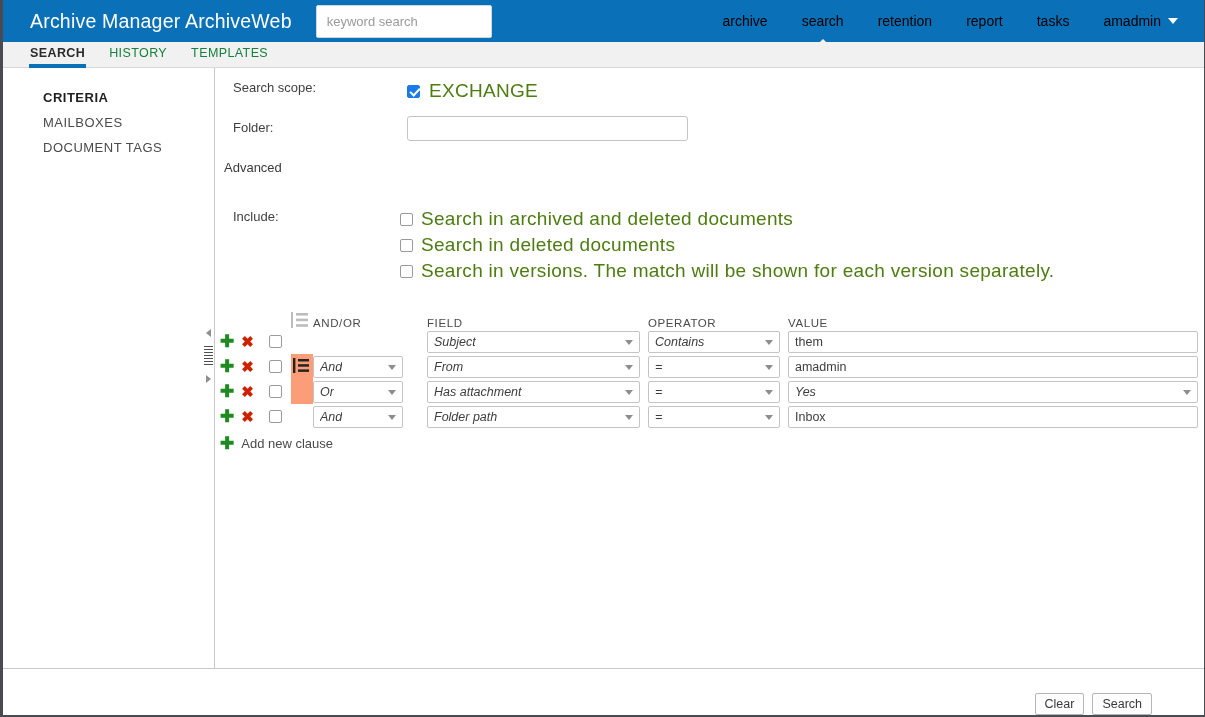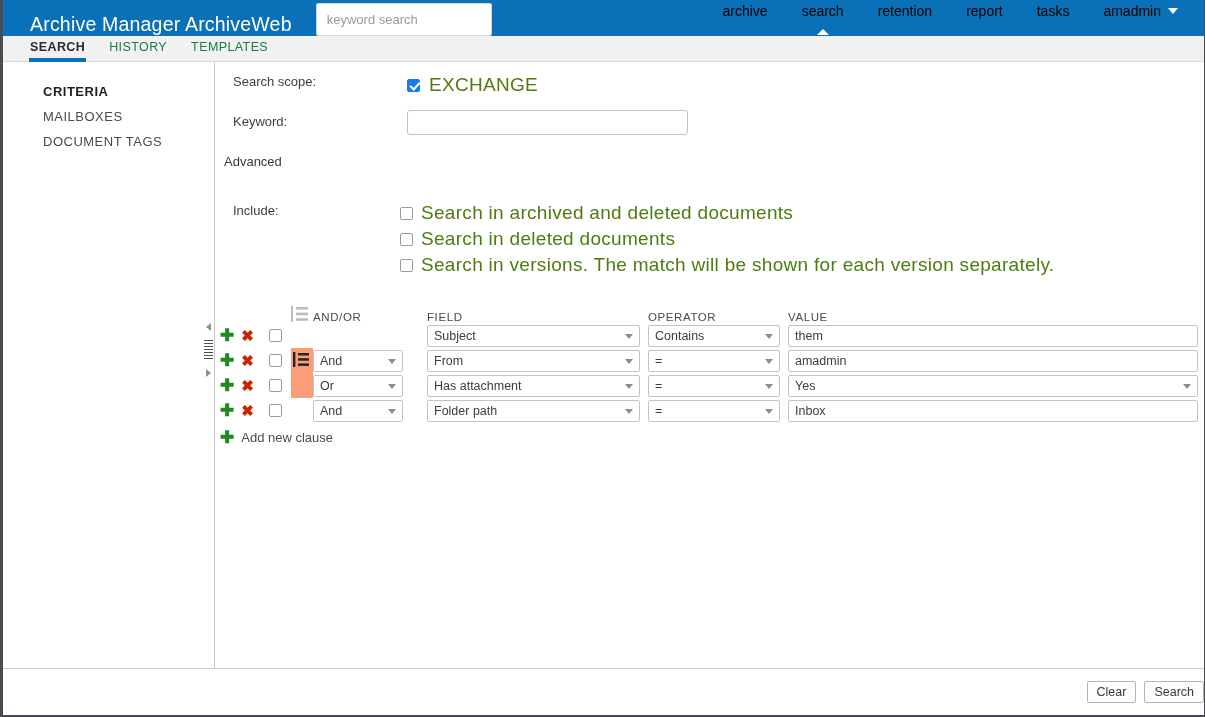--- a/index.html
+++ b/index.html
@@ -19,24 +19,24 @@
     background: #ffffff;
     border-left: 3px solid #4a4a52;
     border-right: 1px solid #4a4a52;
     border-bottom: 2px solid #4a4a52;
     overflow: hidden;
   }
 
   
   .topbar {
     position: relative;
-    height: 36px;
+    height: 42px;
     background: #0a70b7;
     display: flex;
-    align-items: flex-end;
+    align-items: center;
     padding: 0 0 0 27px;
   }
   .brand {
     color: #ffffff;
     font-size: 19.5px;
     font-weight: 400;
     letter-spacing: .2px;
     white-space: nowrap;
   }
   .kw-search {
@@ -327,21 +327,21 @@
   .ctl.sel::after {
     content: "";
     position: absolute;
     right: 6px; top: 50%;
     margin-top: -2px;
     width: 0; height: 0;
     border-left: 4px solid transparent;
     border-right: 4px solid transparent;
     border-top: 5px solid #8d8d8d;
   }
-  .ctl .txt { overflow: hidden; white-space: nowrap; text-overflow: ellipsis; }
+  .ctl .txt { overflow: hidden; white-space: nowrap; text-overflow: ellipsis; font-style: italic; }
 
   
   .grp-band {
     position: absolute;
     left: 0;
     width: 22px;
     background: #fb9e78;
   }
   .grp-band.r2 { top: 0; height: 25px; }
   .grp-band.r3 { top: 0; height: 25px; }
@@ -361,22 +361,23 @@
 
   
   .footer {
     position: absolute;
     left: 0; right: 0;
     top: 668px;
     height: 47px;
     border-top: 1px solid #c9c9c9;
     background: #ffffff;
     display: flex;
-    align-items: center;
+    align-items: flex-end;
     justify-content: flex-end;
+    padding-right: 52px;
     gap: 8px;
   }
   .btn {
     min-width: 40px;
     height: 22px;
     border: 1px solid #b5b5b5;
     border-radius: 2px;
     background: #fdfdfd;
     font-family: "Liberation Sans", sans-serif;
     font-size: 12.5px;
@@ -438,21 +439,21 @@
 
       <div class="scope-row">
         <span class="f-label">Search scope:</span>
         <span class="f-field row-line">
           <input class="cb" type="checkbox" checked="" style="">
           <span class="cb-label">EXCHANGE</span>
         </span>
       </div>
 
       <div class="kw-row">
-        <span class="f-label" style="top:4px">Keyword:</span>
+        <span class="f-label" style="top:4px">Folder:</span>
         <span class="f-field">
           <input class="kw-input" type="text" style="">
         </span>
       </div>
 
       <div class="advanced-title">Advanced</div>
 
       <div class="include-block">
         <span class="include-label">Include:</span>
         <div class="include-list">

